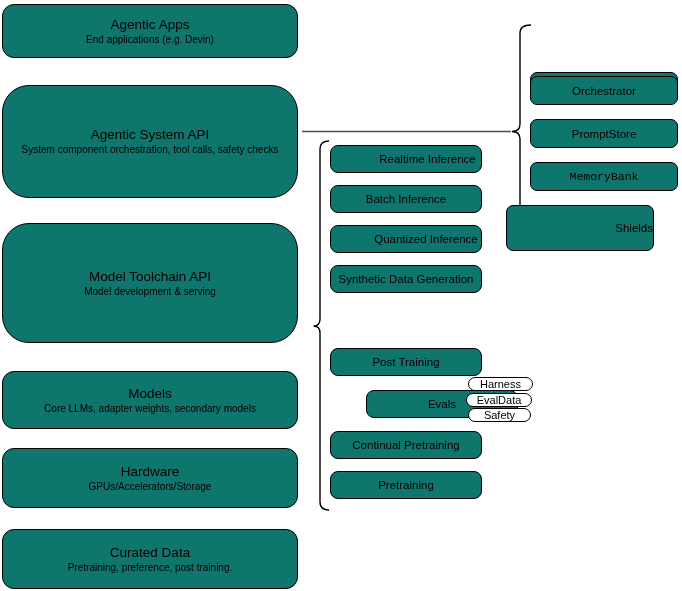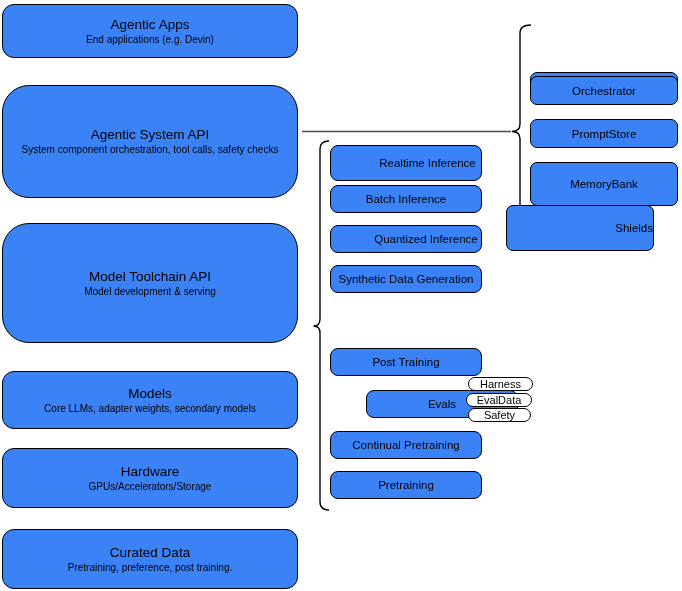--- a/index.html
+++ b/index.html
@@ -2,21 +2,21 @@
 <html><head>
 <meta charset="utf-8">
 <style>
   html,body{margin:0;padding:0;background:#ffffff;}
   .canvas{
     position:relative;width:682px;height:591px;background:#ffffff;overflow:hidden;
     font-family:"Liberation Sans","DejaVu Sans",sans-serif;color:#000;
   }
   svg.overlay{position:absolute;left:0;top:0;z-index:1;}
   .node{
-    position:absolute;box-sizing:border-box;background:#3b82f6;
+    position:absolute;box-sizing:border-box;background:#0f766e;
     border:1.4px solid #000;display:flex;flex-direction:column;
     align-items:center;justify-content:center;text-align:center;z-index:2;
   }
   .node .title{font-size:13.5px;line-height:17px;white-space:nowrap;}
   .node .subtitle{font-size:10px;line-height:14px;white-space:nowrap;color:#000;}
   .node.small-r{border-radius:12px;}
   .node.big-r{border-radius:27px;}
   .node.mid{border-radius:8px;z-index:2;}
   .node.mid .lbl{font-size:11.5px;white-space:nowrap;}
   .node.right{border-radius:7px;}
@@ -62,21 +62,21 @@
   <div class="node small-r" style="left:2px;top:448px;width:296px;height:60px;">
     <div class="title">Hardware</div>
     <div class="subtitle">GPUs/Accelerators/Storage</div>
   </div>
 
   <div class="node small-r" style="left:2px;top:529px;width:296px;height:60px;">
     <div class="title">Curated Data</div>
     <div class="subtitle">Pretraining, preference, post training.</div>
   </div>
 
-  <div class="node mid" style="left:330px;top:145px;width:152px;height:36px;padding-left:43px;">
+  <div class="node mid" style="left:330px;top:145px;width:152px;height:28px;padding-left:43px;">
     <span class="lbl">Realtime Inference</span>
   </div>
   <div class="node mid" style="left:330px;top:185px;width:152px;height:28px;">
     <span class="lbl">Batch Inference</span>
   </div>
   <div class="node mid" style="left:330px;top:225px;width:152px;height:28px;padding-left:40px;">
     <span class="lbl">Quantized Inference</span>
   </div>
   <div class="node mid" style="left:330px;top:265px;width:152px;height:28px;">
     <span class="lbl">Synthetic Data Generation</span>
@@ -106,20 +106,20 @@
 
   <div class="node right" style="left:530px;top:36px;width:148px;height:29px;margin-top:36px;">
     <span class="lbl">Assistant</span>
   </div>
   <div class="node right" style="left:530px;top:76px;width:148px;height:29px;">
     <span class="lbl">Orchestrator</span>
   </div>
   <div class="node right" style="left:530px;top:119px;width:148px;height:29px;">
     <span class="lbl">PromptStore</span>
   </div>
-  <div class="node right" style="left:530px;top:162px;width:148px;height:44px;">
+  <div class="node right" style="left:530px;top:162px;width:148px;height:29px;font-family:Liberation Mono, monospace;">
     <span class="lbl">MemoryBank</span>
   </div>
   <div class="node right" style="left:506px;top:205px;width:148px;height:46px;align-items:flex-end;">
     <span class="lbl">Shields</span>
   </div>
 
 </div>
 
 </body></html>

